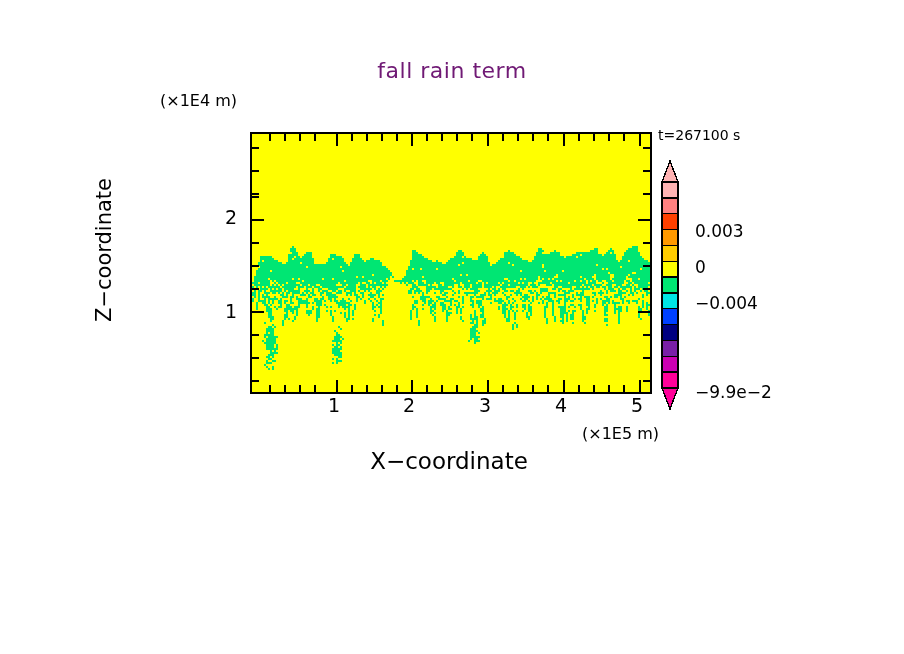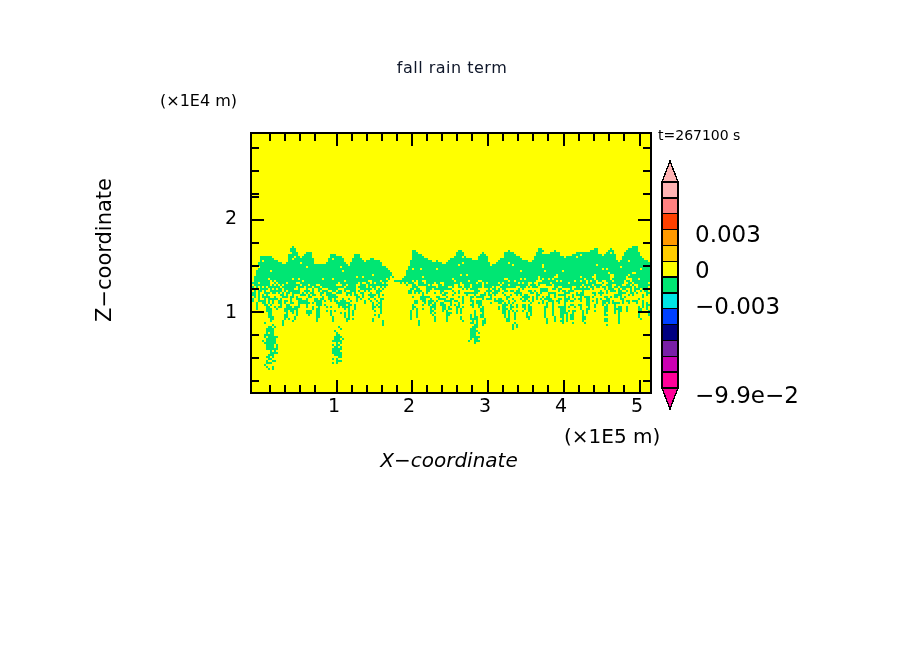--- a/index.html
+++ b/index.html
@@ -7,31 +7,31 @@
   body{
     width:904px;height:654px;position:relative;overflow:hidden;
     font-family:"DejaVu Sans","Liberation Sans",sans-serif;
     color:#000000;
   }
   .fig{position:absolute;left:0;top:0;width:904px;height:654px;background:#ffffff;}
 
   
   .title{
     position:absolute;left:0;top:58px;width:904px;text-align:center;
-    font-size:16px;letter-spacing:.5px;color:#0f172a;
+    font-size:22px;letter-spacing:.5px;color:#701a75;
   }
   .ylabel-units{
     position:absolute;left:160px;top:91px;font-size:16px;white-space:nowrap;
   }
   .xlabel-units{
-    position:absolute;left:564px;top:424px;font-size:20px;white-space:nowrap;
+    position:absolute;left:582px;top:424px;font-size:16px;white-space:nowrap;
   }
   .xlabel{
     position:absolute;left:250px;top:448px;width:398px;text-align:center;
-    font-size:20px;white-space:nowrap;font-style:italic;
+    font-size:23px;white-space:nowrap;
   }
   .ylabel{
     position:absolute;left:-6px;top:238px;width:220px;text-align:center;
     font-size:21px;white-space:nowrap;
     transform:rotate(-90deg);transform-origin:center center;
   }
   .tstamp{
     position:absolute;left:658px;top:127px;font-size:14px;white-space:nowrap;
   }
 
@@ -50,21 +50,21 @@
 
   .xticklabel{
     position:absolute;top:394px;font-size:19px;text-align:center;width:40px;
   }
   .yticklabel{
     position:absolute;font-size:19px;text-align:right;width:40px;
   }
 
   
   .cbar{position:absolute;left:661px;top:160px;width:18px;height:250px;}
-  .cbarlabel{position:absolute;left:695px;font-size:23px;white-space:nowrap;}
+  .cbarlabel{position:absolute;left:695px;font-size:17px;white-space:nowrap;}
 </style>
 </head>
 <body>
 
 <div class="fig">
 
   <div class="title">fall rain term</div>
 
   <div class="ylabel-units">(×1E4 m)</div>
   <div class="tstamp">t=267100 s</div>
@@ -187,16 +187,16 @@
           <rect x="1" y="180.46153846153845" width="16" height="15.846153846153847" fill="#7a1fa8" stroke="#000" stroke-width="1.4"></rect>
           <rect x="1" y="196.30769230769232" width="16" height="15.846153846153847" fill="#cc00b3" stroke="#000" stroke-width="1.4"></rect>
           <rect x="1" y="212.15384615384616" width="16" height="15.846153846153847" fill="#ff0099" stroke="#000" stroke-width="1.4"></rect>
           <polygon points="1,228 17,228 9,249" fill="#ff0099" stroke="#000" stroke-width="1.4" stroke-linejoin="miter"></polygon>
         </g>
     </svg>
   </div>
 
   <div class="cbarlabel" style="top:221px;">0.003</div>
   <div class="cbarlabel" style="top:257px;">0</div>
-  <div class="cbarlabel" style="top:293px;">−0.003</div>
+  <div class="cbarlabel" style="top:293px;">−0.004</div>
   <div class="cbarlabel" style="top:382px;">−9.9e−2</div>
 
 </div>
 
 </body></html>

